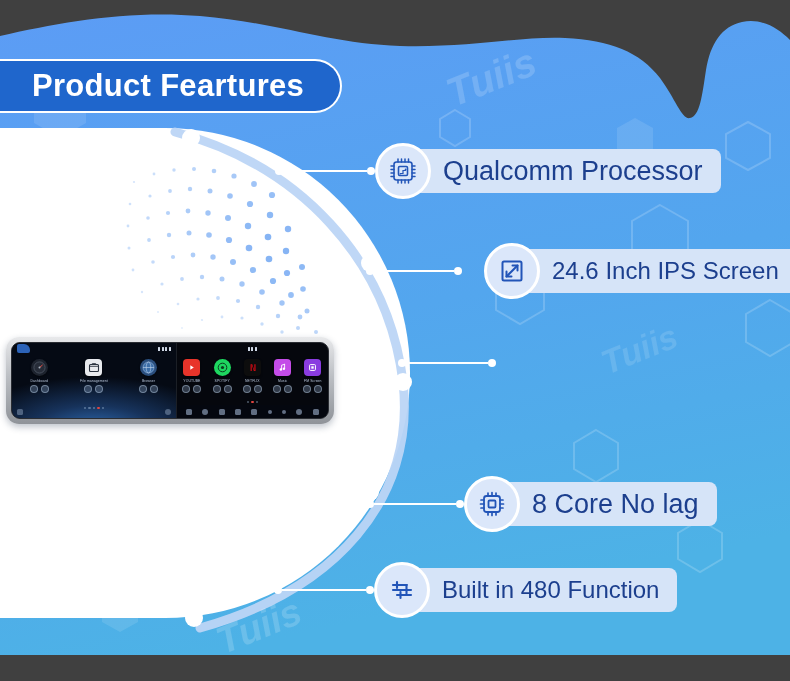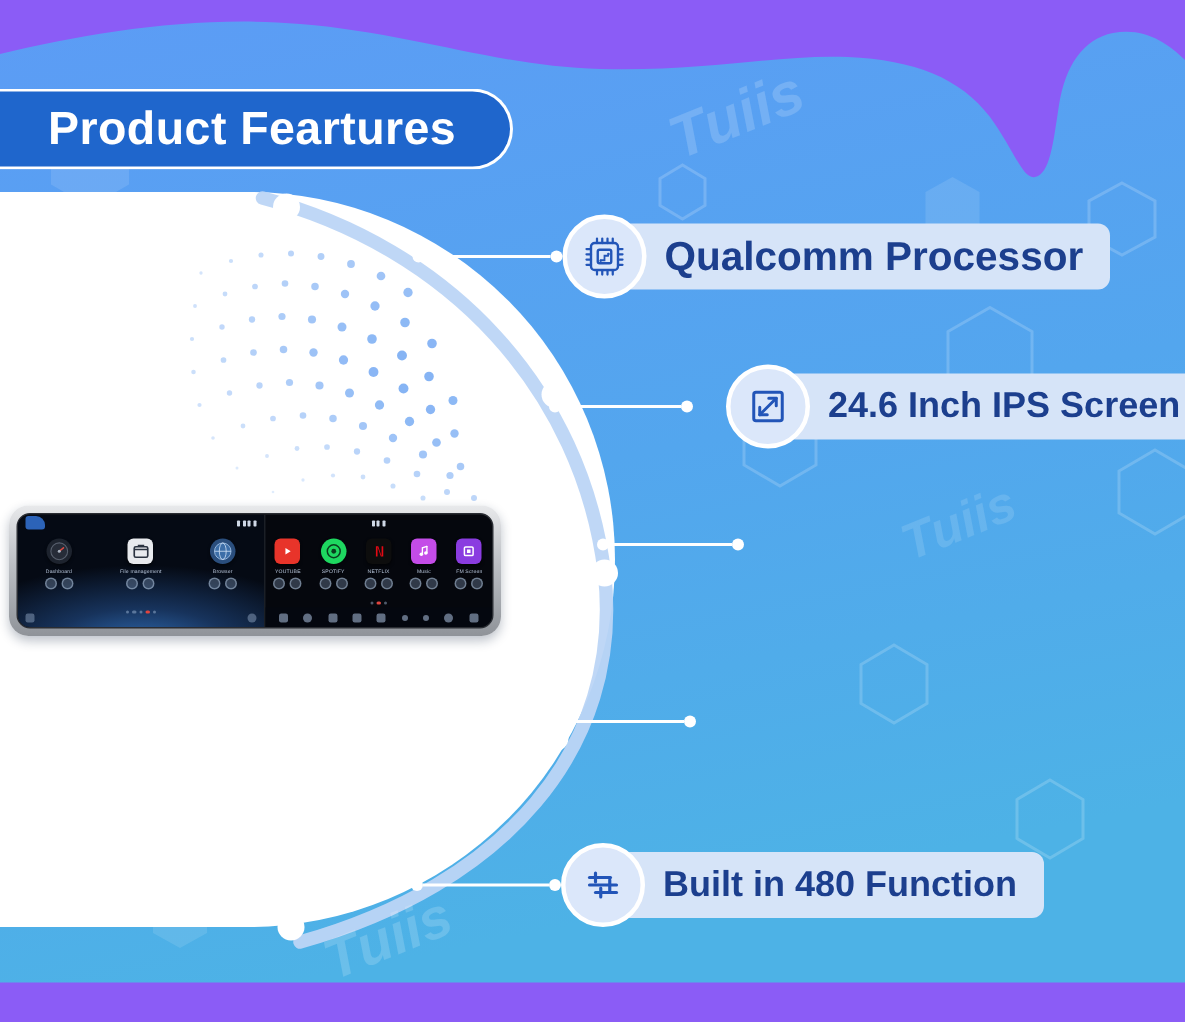--- a/index.html
+++ b/index.html
@@ -8,21 +8,21 @@
     background: #ffffff;
   }
   body {
     font-family: "Liberation Sans", sans-serif;
   }
   .poster {
     position: relative;
     width: 790px;
     height: 681px;
     overflow: hidden;
-    background: #8b5cf6;
+    background: #404040;
   }
   
   .bg-blue {
     position: absolute;
     left: 0; top: 0;
     width: 790px; height: 681px;
   }
   .bg-blue svg { display: block; }
 
   
@@ -130,21 +130,21 @@
     display: flex;
     align-items: center;
     padding: 0 18px 0 30px;
     background: #d6e4f8;
     border-radius: 8px;
     box-sizing: border-box;
   }
   .badge-label {
     color: #1c3f8e;
     font-size: 24px;
-    font-weight: bold;
+    font-weight: normal;
     white-space: nowrap;
   }
   .badge-label.lg { font-size: 27px; }
 
   
   .device {
     position: absolute;
     left: 6px;
     top: 337px;
     width: 328px;
@@ -519,20 +519,37 @@
       <span class="conn-dot"></span>
     </div>
   </div>
 
   <div class="feature" style="left:366px; top:476px;">
     <div class="connector">
       <span class="conn-dot"></span>
       <span class="conn-line" style="width:82px;"></span>
       <span class="conn-dot"></span>
     </div>
+    <div class="badge-group">
+      <div class="icon-circle">
+        <svg width="32" height="32" viewBox="0 0 32 32" fill="none" stroke="#2255b8" stroke-width="1.8" stroke-linecap="round">
+          <rect x="8" y="8" width="16" height="16" rx="2.5"></rect>
+          <rect x="12.5" y="12.5" width="7" height="7" rx="1"></rect>
+          <g stroke-width="1.7">
+            <path d="M12 8 v-3 M16 8 v-3.5 M20 8 v-3"></path>
+            <path d="M12 24 v3 M16 24 v3.5 M20 24 v3"></path>
+            <path d="M8 12 h-3 M8 16 h-3.5 M8 20 h-3"></path>
+            <path d="M24 12 h3 M24 16 h3.5 M24 20 h3"></path>
+          </g>
+        </svg>
+      </div>
+      <div class="badge-plate">
+        <span class="badge-label lg">8 Core No lag</span>
+      </div>
+    </div>
   </div>
 
   <div class="feature" style="left:274px; top:562px;">
     <div class="connector">
       <span class="conn-dot"></span>
       <span class="conn-line" style="width:84px;"></span>
       <span class="conn-dot"></span>
     </div>
     <div class="badge-group">
       <div class="icon-circle">

